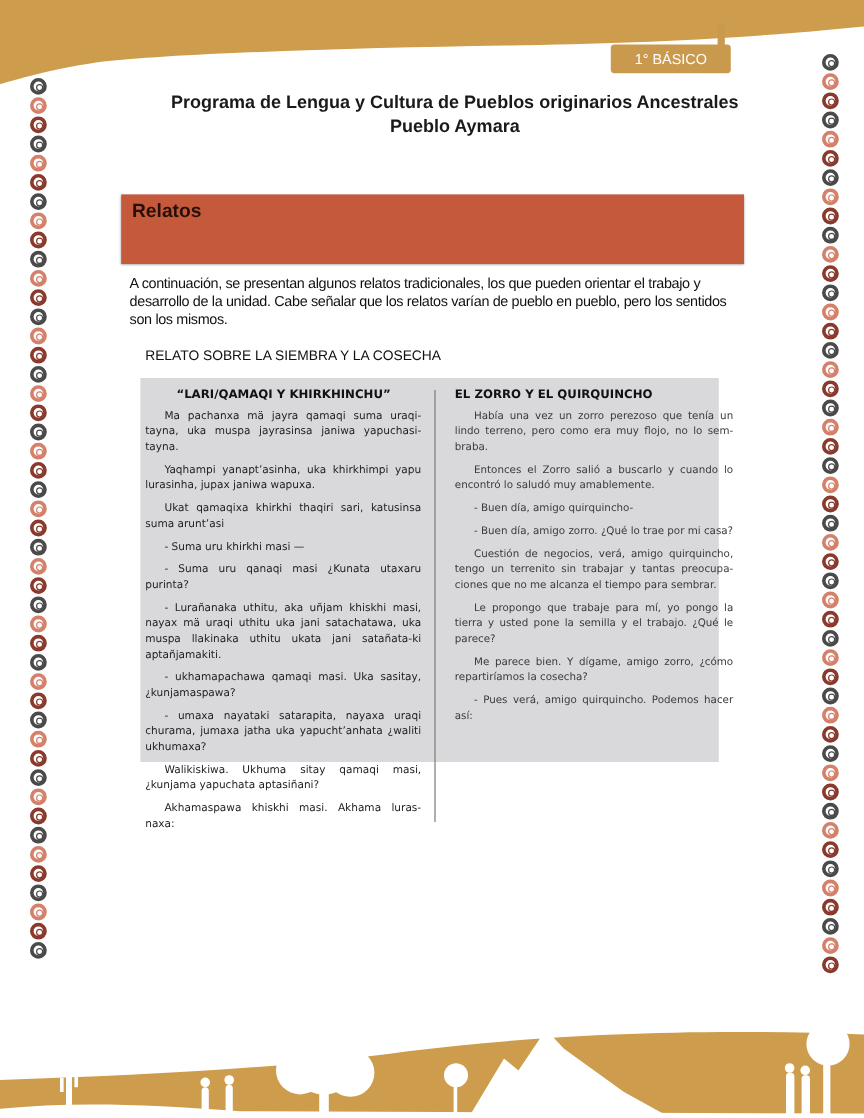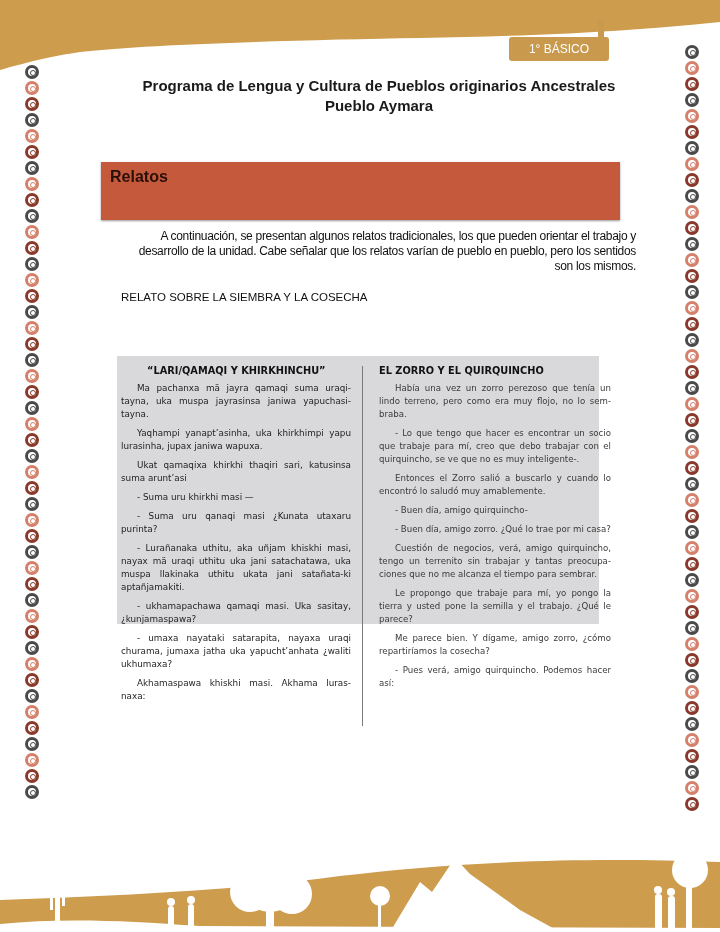--- a/index.html
+++ b/index.html
@@ -11,23 +11,23 @@
   .border-col.left { left:22px; top:64px; }
   .border-col.right { left:682px; top:44px; }
   .medal { width:14px; height:14px; margin:1px 0; border-radius:50%; box-sizing:border-box; border:3px solid; position:relative; }
   .medal::after { content:""; position:absolute; left:2px; top:2px; width:4px; height:4px; border-radius:50%; background:#fff; border:1px solid currentColor; }
   .m-grey { border-color:#4a4a4a; color:#4a4a4a; }
   .m-salmon { border-color:#d4806a; color:#d4806a; }
   .m-brown { border-color:#8a3a2c; color:#8a3a2c; }
   .title-block { position:absolute; left:0; top:76px; width:720px; text-align:center; font-weight:bold; font-size:15px; line-height:20px; color:#1a1a1a;padding-left:19px; }
   .section-bar { position:absolute; left:101px; top:162px; width:519px; height:58px; background:#c5593c; box-shadow:0 1px 2px #999; }
   .section-bar span { position:absolute; left:9px; top:6px; font-size:16px; font-weight:bold; color:#2a0f08; }
-  .intro { position:absolute; left:108px; top:229px; width:500px; font-size:12px; line-height:15px; text-align:right; letter-spacing:-0.3px;margin-left:28px; }
+  .intro { position:absolute; left:108px; top:229px; width:500px; font-size:12px; line-height:15px; text-align:left; letter-spacing:-0.3px; }
   .relato-label { position:absolute; left:121px; top:291px; font-size:11.5px; color:#111; }
-  .story-box { position:absolute; left:117px; top:315px; width:482px; height:268px; background:#d9d9db;margin-top:41px; }
+  .story-box { position:absolute; left:117px; top:315px; width:482px; height:320px; background:#d9d9db; }
   .col { position:absolute; top:8px; font-size:9.6px; line-height:13px; color:#1e1e1e; }
   .col.left { left:4px; width:230px; font-family:"DejaVu Sans", sans-serif; font-size:8.8px; }
   .col.right { left:262px; width:232px; color:#3a3a3a; font-family:"DejaVu Sans", sans-serif; font-size:8.6px; }
   .col h3 { margin:0 0 5px 0; font-size:9.8px; font-weight:bold; color:#111; }
   .col.left h3 { padding-left:26px; }
   .col p { margin:0 0 6px 0; text-indent:16px; text-align:justify; }
   .divider { position:absolute; left:245px; top:10px; width:1px; height:360px; background:#7a7a7a; }
   .bottom-art { position:absolute; left:0; top:820px; width:720px; height:112px; }
 </style>
 </head>
@@ -155,27 +155,27 @@
   <div class="col left">
     <h3>“LARI/QAMAQI Y   KHIRKHINCHU”</h3>
     <p>Ma pachanxa mä jayra qamaqi suma uraqi-tayna, uka muspa jayrasinsa janiwa yapuchasi-tayna.</p>
     <p>Yaqhampi yanapt’asinha, uka khirkhimpi yapu lurasinha, jupax janiwa wapuxa.</p>
     <p>Ukat qamaqixa khirkhi thaqiri sari, katusinsa suma arunt’asi</p>
     <p>- Suma uru khirkhi masi —</p>
     <p>- Suma uru qanaqi masi ¿Kunata utaxaru purinta?</p>
     <p>- Lurañanaka uthitu, aka uñjam khiskhi masi, nayax mä uraqi uthitu uka jani satachatawa, uka muspa llakinaka uthitu ukata jani satañata-ki aptañjamakiti.</p>
     <p>- ukhamapachawa qamaqi masi. Uka sasitay, ¿kunjamaspawa?</p>
     <p>- umaxa nayataki satarapita, nayaxa uraqi churama, jumaxa jatha uka yapucht’anhata ¿waliti ukhumaxa?</p>
+    <p>Walikiskiwa. Ukhuma sitay qamaqi masi, ¿kunjama yapuchata aptasiñani?</p>
     <p>Akhamaspawa khiskhi masi. Akhama luras-naxa:</p>
   </div>
   <div class="divider"></div>
   <div class="col right">
     <h3>EL ZORRO Y EL QUIRQUINCHO</h3>
     <p>Había una vez un zorro perezoso que tenía un lindo terreno, pero como era muy flojo, no lo sem-braba.</p>
-    <p>- Lo que tengo que hacer es encontrar un socio que trabaje para mí, creo que debo trabajar con el quirquincho, se ve que no es muy inteligente-.</p>
     <p>Entonces el Zorro salió a buscarlo y cuando lo encontró lo saludó muy amablemente.</p>
     <p>- Buen día, amigo quirquincho-</p>
     <p>- Buen día, amigo zorro. ¿Qué lo trae por mi casa?</p>
     <p>Cuestión de negocios, verá, amigo quirquincho, tengo un terrenito sin trabajar y tantas preocupa-ciones que no me alcanza el tiempo para sembrar.</p>
     <p>Le propongo que trabaje para mí, yo pongo la tierra y usted pone la semilla y el trabajo. ¿Qué le parece?</p>
     <p>Me parece bien. Y dígame, amigo zorro, ¿cómo repartiríamos la cosecha?</p>
     <p>- Pues verá, amigo quirquincho. Podemos hacer así:</p>
   </div>
 </div>
 

